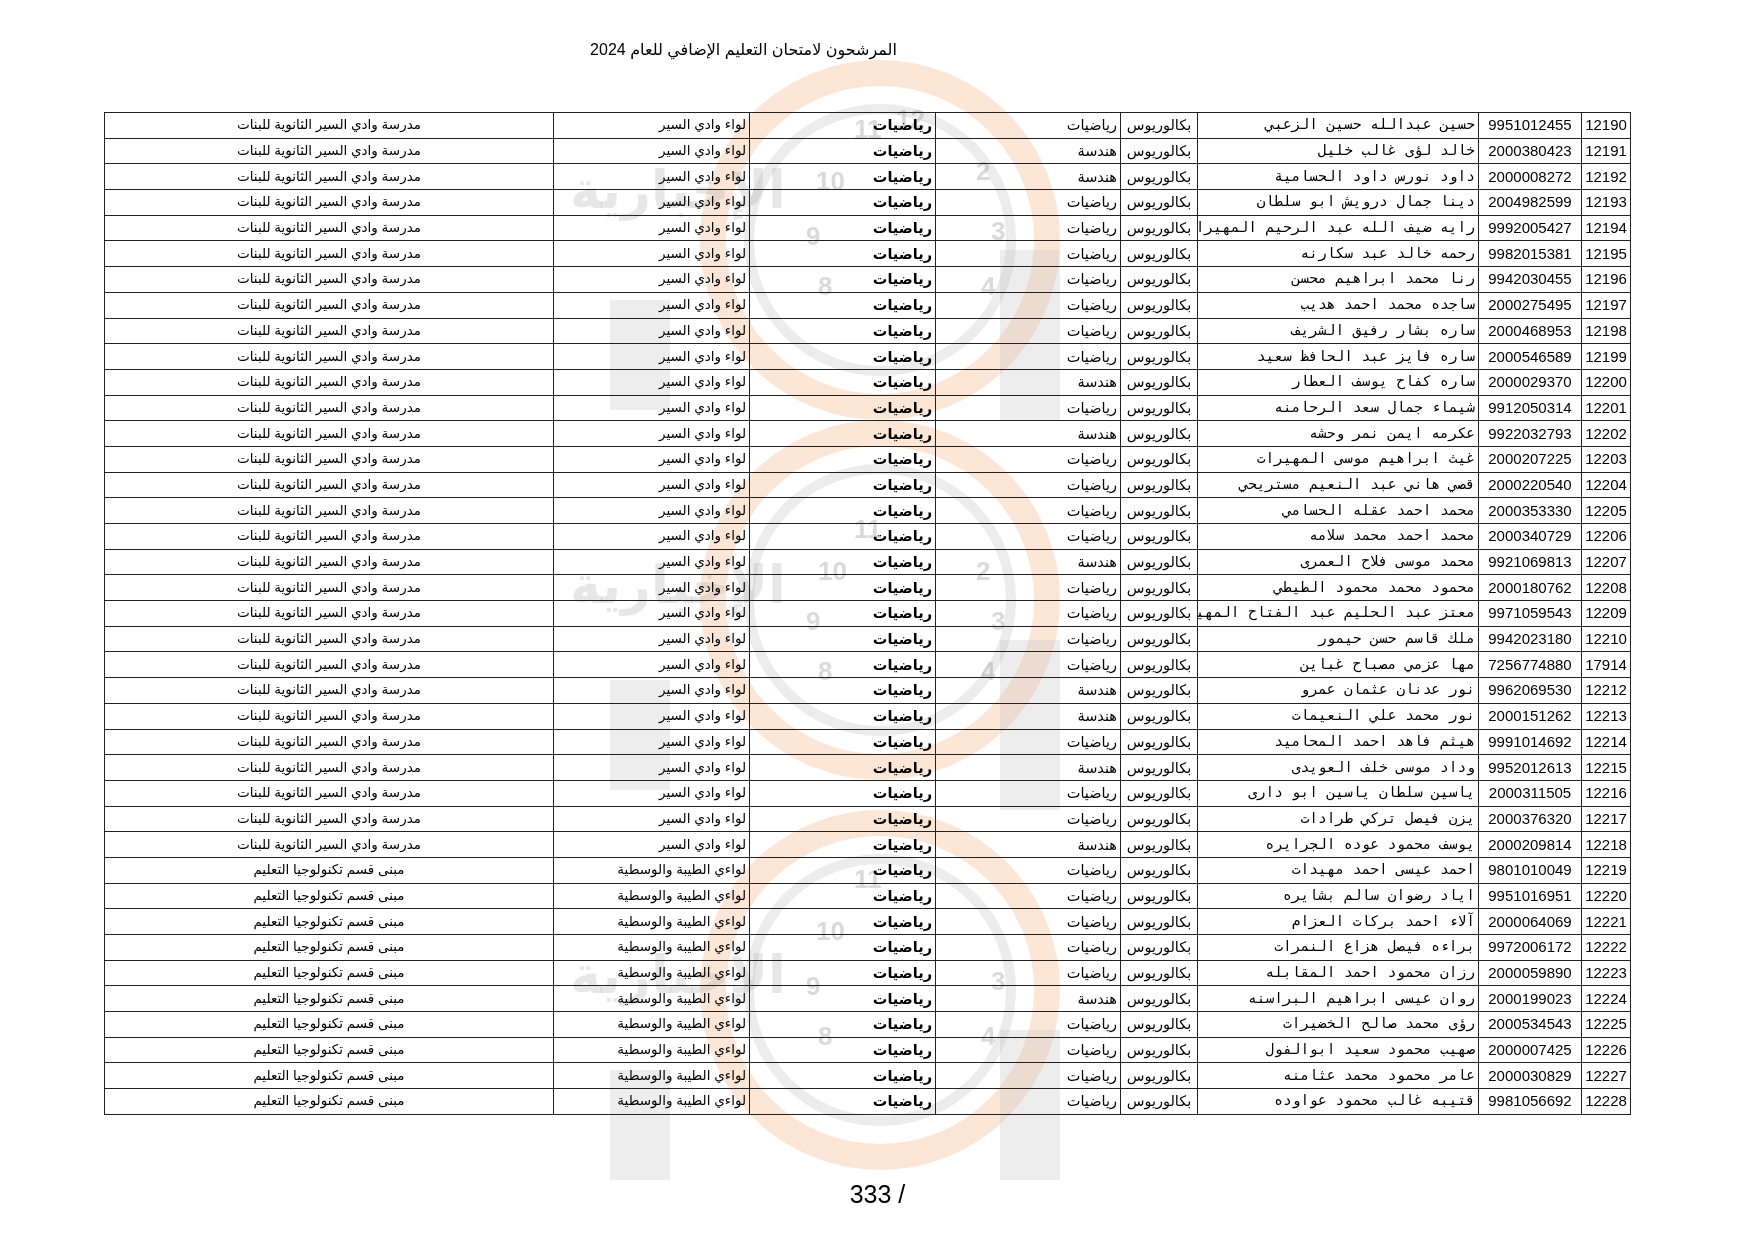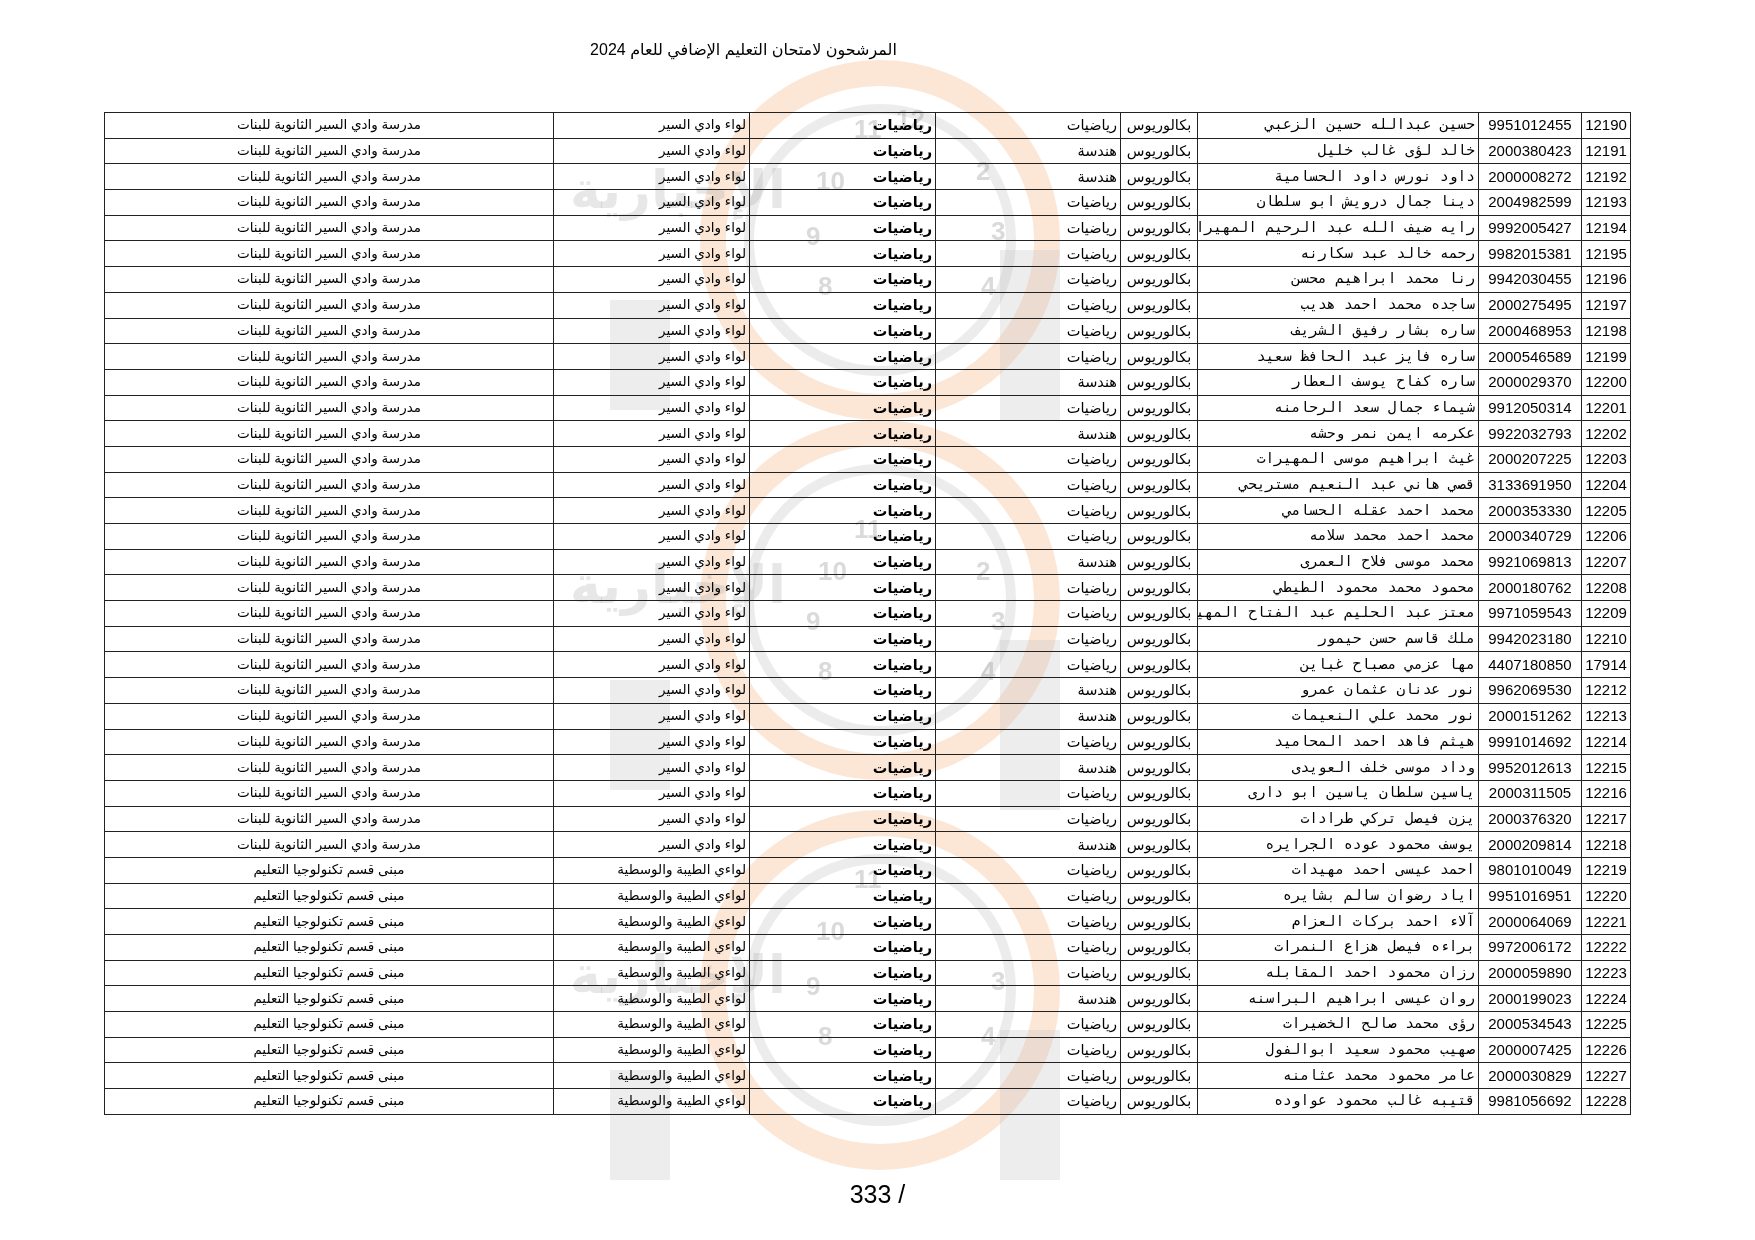--- a/index.html
+++ b/index.html
@@ -209,21 +209,21 @@
           <td class="c-nid">2000207225</td>
           <td class="c-name">غيث ابراهيم موسى المهيرات</td>
           <td class="c-deg">بكالوريوس</td>
           <td class="c-spec">رياضيات</td>
           <td class="c-subj">رياضيات</td>
           <td class="c-dist">لواء وادي السير</td>
           <td class="c-school">مدرسة وادي السير الثانوية للبنات</td>
         </tr>
         <tr>
           <td class="c-seq">12204</td>
-          <td class="c-nid">3133691950</td>
+          <td class="c-nid">2000220540</td>
           <td class="c-name">قصي هاني عبد النعيم مستريحي</td>
           <td class="c-deg">بكالوريوس</td>
           <td class="c-spec">رياضيات</td>
           <td class="c-subj">رياضيات</td>
           <td class="c-dist">لواء وادي السير</td>
           <td class="c-school">مدرسة وادي السير الثانوية للبنات</td>
         </tr>
         <tr>
           <td class="c-seq">12205</td>
           <td class="c-nid">2000353330</td>
@@ -279,21 +279,21 @@
           <td class="c-nid">9942023180</td>
           <td class="c-name">ملك قاسم حسن حيمور</td>
           <td class="c-deg">بكالوريوس</td>
           <td class="c-spec">رياضيات</td>
           <td class="c-subj">رياضيات</td>
           <td class="c-dist">لواء وادي السير</td>
           <td class="c-school">مدرسة وادي السير الثانوية للبنات</td>
         </tr>
         <tr>
           <td class="c-seq">17914</td>
-          <td class="c-nid">4407180850</td>
+          <td class="c-nid">7256774880</td>
           <td class="c-name">مها عزمي مصباح غباين</td>
           <td class="c-deg">بكالوريوس</td>
           <td class="c-spec">رياضيات</td>
           <td class="c-subj">رياضيات</td>
           <td class="c-dist">لواء وادي السير</td>
           <td class="c-school">مدرسة وادي السير الثانوية للبنات</td>
         </tr>
         <tr>
           <td class="c-seq">12212</td>
           <td class="c-nid">9962069530</td>

